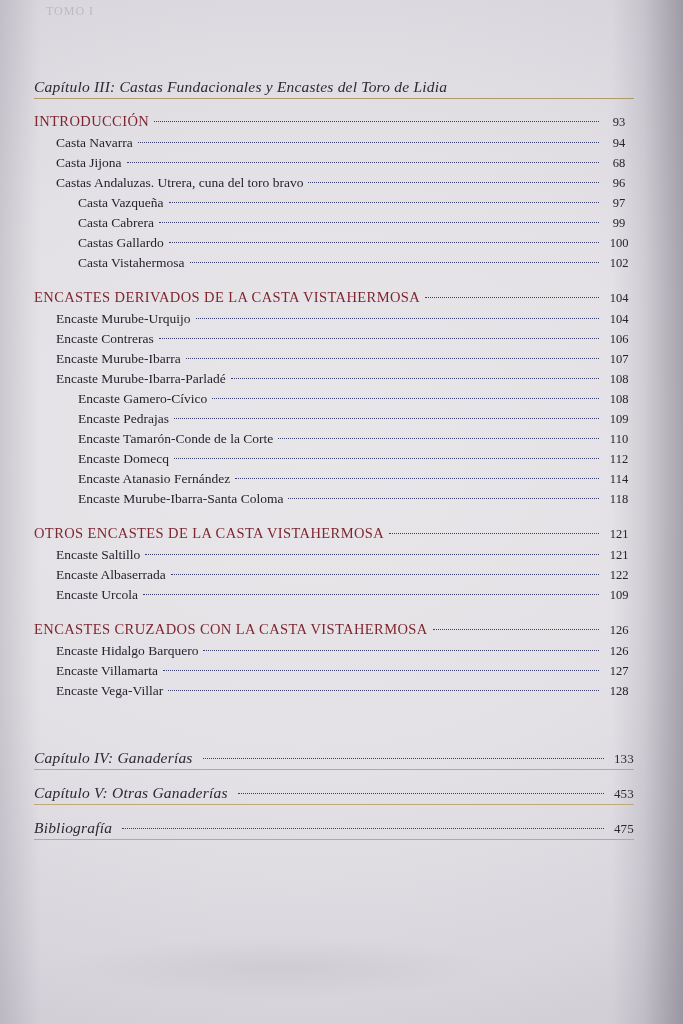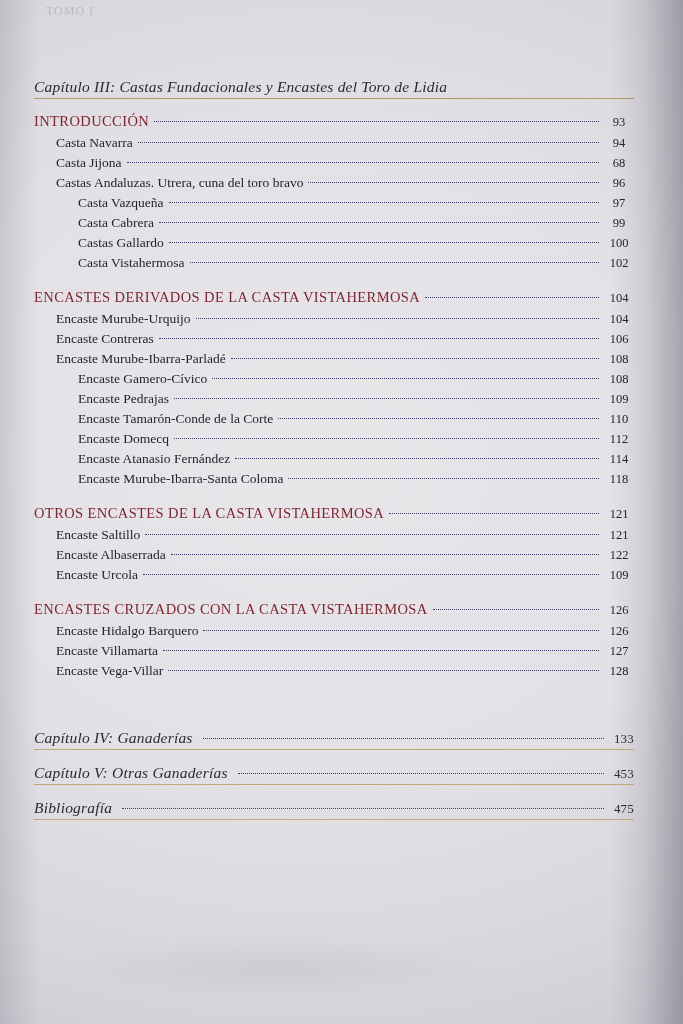--- a/index.html
+++ b/index.html
@@ -194,20 +194,25 @@
         <span class="label">Encaste Murube-Urquijo</span>
         <span class="leader"></span>
         <span class="page">104</span>
       </div>
       <div class="toc-row lvl-1">
         <span class="label">Encaste Contreras</span>
         <span class="leader"></span>
         <span class="page">106</span>
       </div>
       <div class="toc-row lvl-1">
+        <span class="label">Encaste Murube-Ibarra</span>
+        <span class="leader"></span>
+        <span class="page">107</span>
+      </div>
+      <div class="toc-row lvl-1">
         <span class="label">Encaste Murube-Ibarra-Parladé</span>
         <span class="leader"></span>
         <span class="page">108</span>
       </div>
       <div class="toc-row lvl-2">
         <span class="label">Encaste Gamero-Cívico</span>
         <span class="leader"></span>
         <span class="page">108</span>
       </div>
       <div class="toc-row lvl-2">

